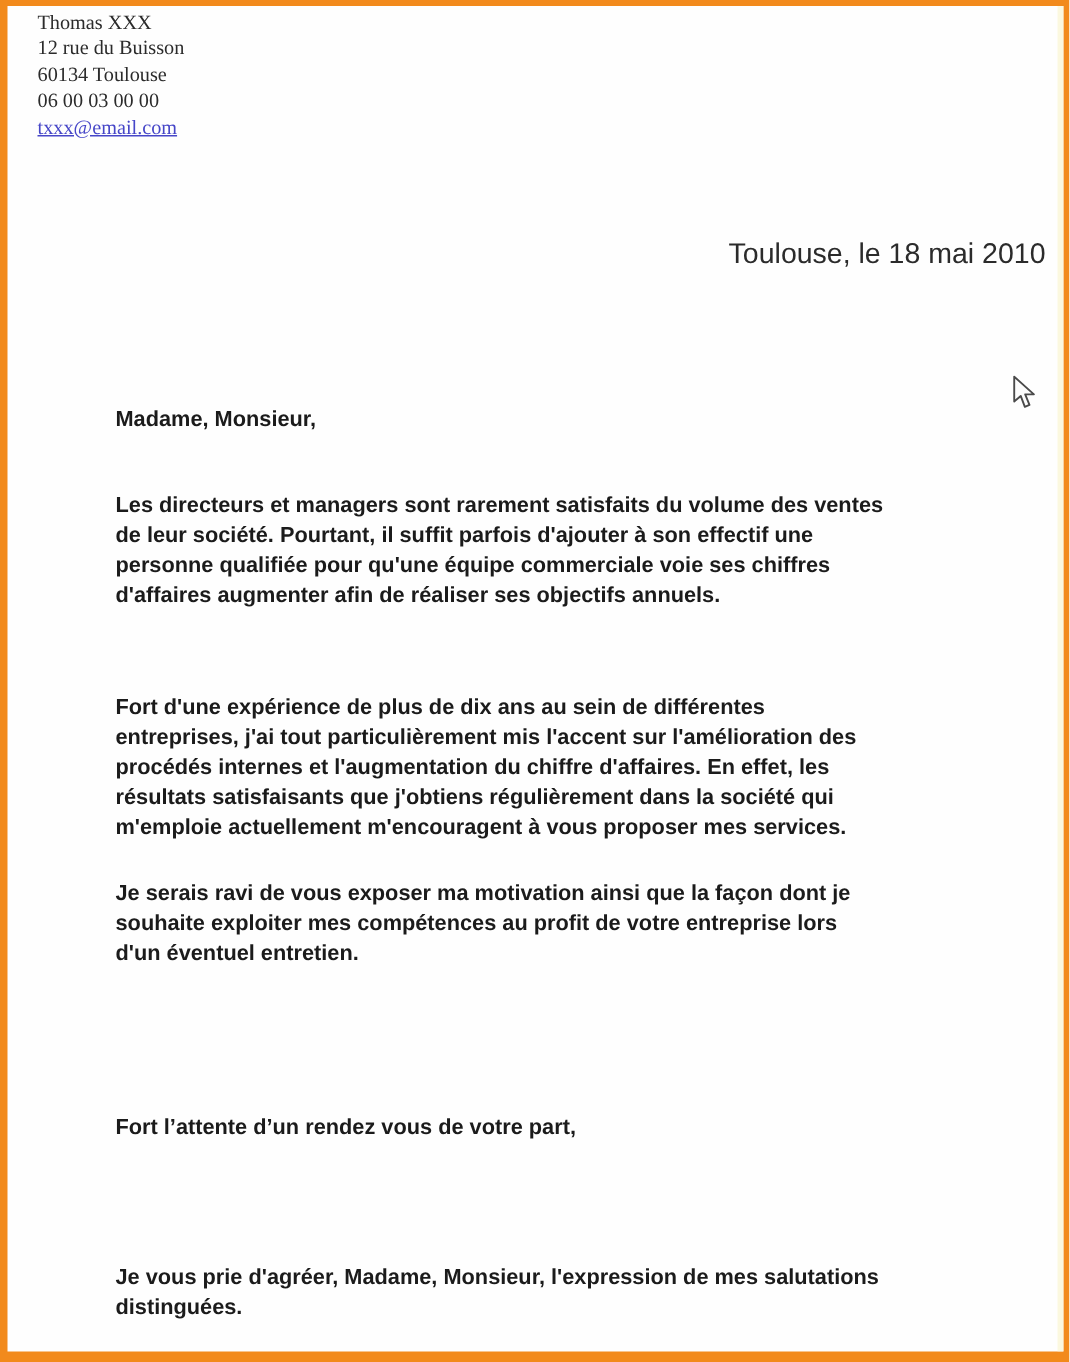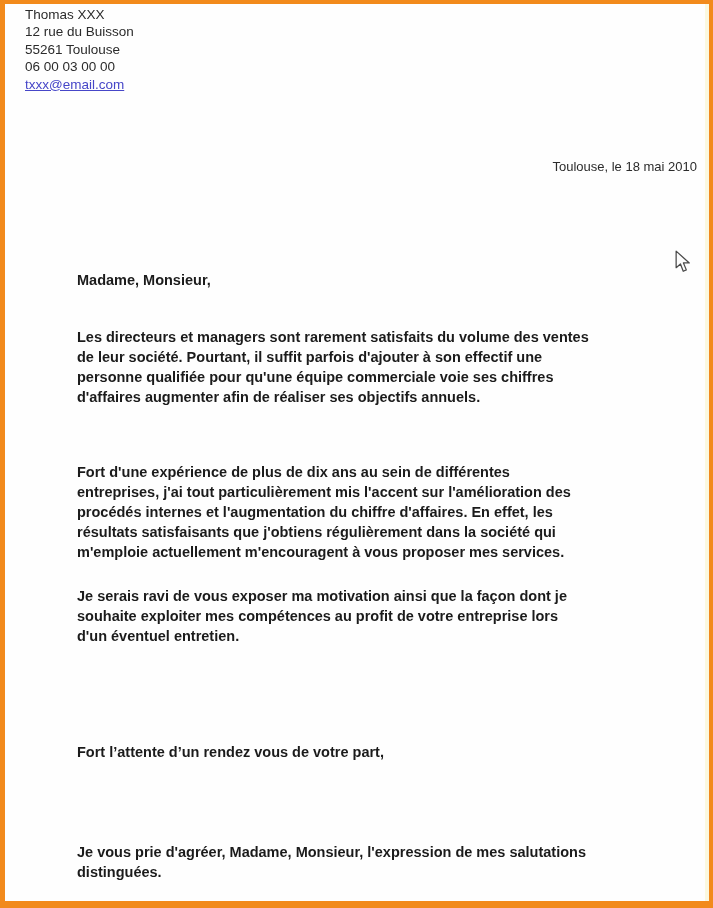--- a/index.html
+++ b/index.html
@@ -28,32 +28,33 @@
     background: #fbf8df;
   }
   .sender-block {
     position: absolute;
     left: 20px;
     top: 2px;
     font-size: 13.5px;
     line-height: 17.4px;
     color: #2b2b2b;
     white-space: nowrap;
+    font-family: Liberation Serif, serif;
   }
   .sender-block a {
     color: #4646c8;
     text-decoration: underline;
     cursor: pointer;
     text-align: right;
   }
   .date-line {
     position: absolute;
     top: 155px;
     right: 12px;
-    font-size: 13px;
+    font-size: 19px;
     color: #2b2b2b;
     white-space: nowrap;
     margin-left: 28px;
   }
   .body-text {
     position: absolute;
     left: 72px;
     width: 600px;
     font-size: 14.5px;
     font-weight: bold;
@@ -79,21 +80,21 @@
 </head>
 <body>
 
 <div class="page">
 
   <div class="right-tint"></div>
 
   <div class="sender-block">
     <div>Thomas XXX</div>
     <div>12 rue du Buisson</div>
-    <div>55261 Toulouse</div>
+    <div>60134 Toulouse</div>
     <div>06 00 03 00 00</div>
     <div>
       <a href="#">txxx@email.com</a>
     </div>
   </div>
 
   <div class="date-line">Toulouse, le 18 mai 2010</div>
 
   <div class="body-text salutation">Madame, Monsieur,</div>
 

